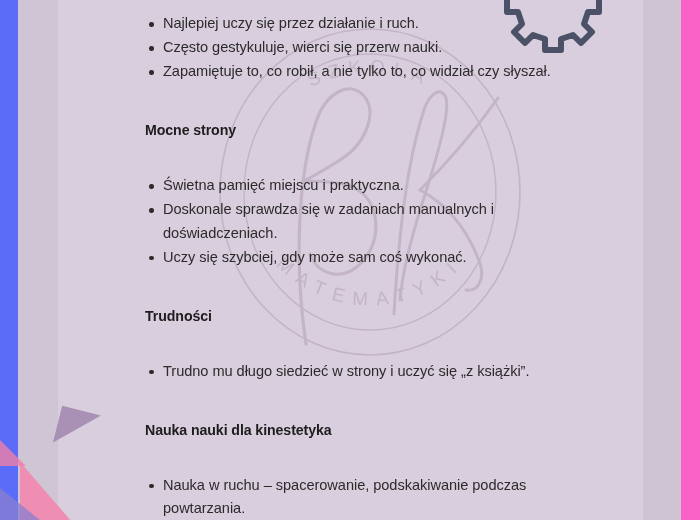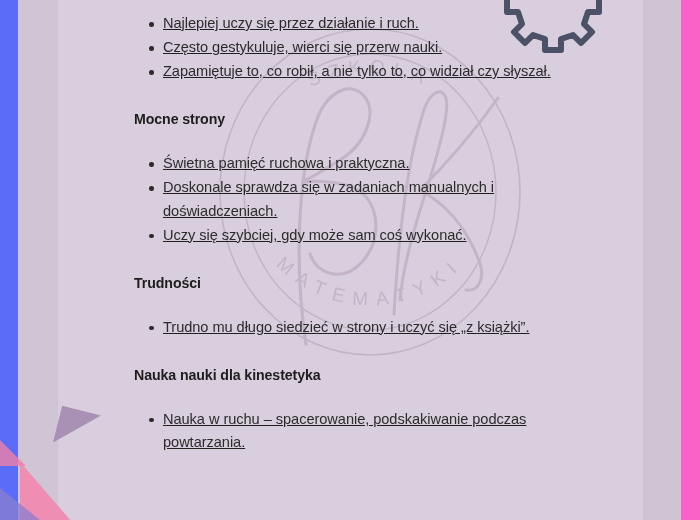--- a/index.html
+++ b/index.html
@@ -123,21 +123,20 @@
     position: absolute;
     left: 133px;
     top: 12px;
     width: 470px;
     color: #212121;
   }
   ul.bullets {
     list-style: none;
     margin: 0 0 0 0;
     padding: 0;
-    text-decoration: underline;
   }
   ul.bullets li {
     position: relative;
     font-size: 14.6px;
     line-height: 23.5px;
     color: #2b2b2b;
     padding-left: 30px;
     margin: 0 0 0.5px 0;
     letter-spacing: -0.05px;
   }
@@ -148,21 +147,21 @@
     top: 10px;
     width: 4.5px;
     height: 4.5px;
     border-radius: 50%;
     background: #2b2b2b;
   }
   h3.section {
     font-size: 14.2px;
     font-weight: bold;
     color: #1d1d1d;
-    margin: 1px;
+    margin: 12px;
     padding: 0;
     letter-spacing: -0.1px;
   }
   .gap-after-list { height: 26px; }
   .gap-after-head { height: 24px; }
   .wide { width: 500px; }
 </style>
 </head>
 <body>
 
@@ -226,21 +225,21 @@
       <ul class="bullets wide">
         <li>Najlepiej uczy się przez działanie i ruch.</li>
         <li>Często gestykuluje, wierci się przerw nauki.</li>
         <li>Zapamiętuje to, co robił, a nie tylko to, co widział czy słyszał.</li>
       </ul>
 
       <div class="gap-after-list"></div>
       <h3 class="section">Mocne strony</h3>
       <div class="gap-after-head"></div>
       <ul class="bullets">
-        <li>Świetna pamięć ruchowa i praktyczna.</li>
+        <li>Świetna pamięć miejscu i praktyczna.</li>
         <li>Doskonale sprawdza się w zadaniach manualnych i doświadczeniach.</li>
         <li>Uczy się szybciej, gdy może sam coś wykonać.</li>
       </ul>
 
       <div class="gap-after-list"></div>
       <h3 class="section">Trudności</h3>
       <div class="gap-after-head"></div>
       <ul class="bullets wide">
         <li>Trudno mu długo siedzieć w strony i uczyć się „z książki”.</li>
       </ul>

